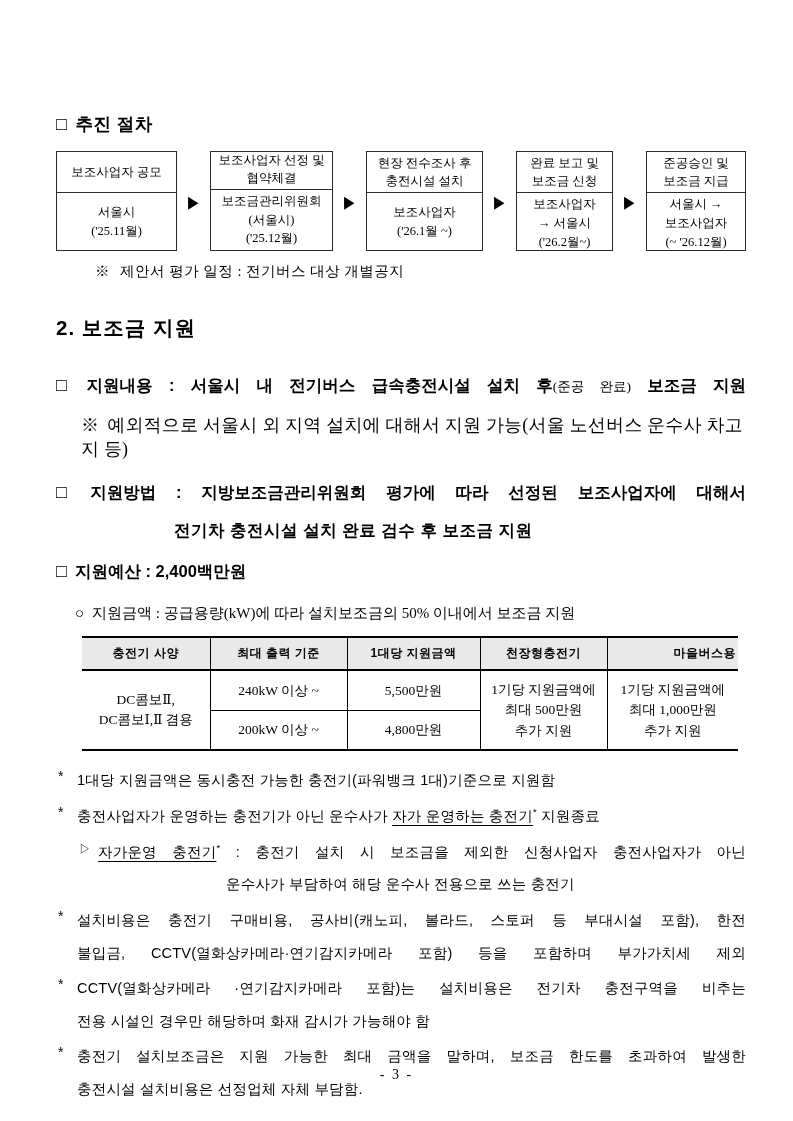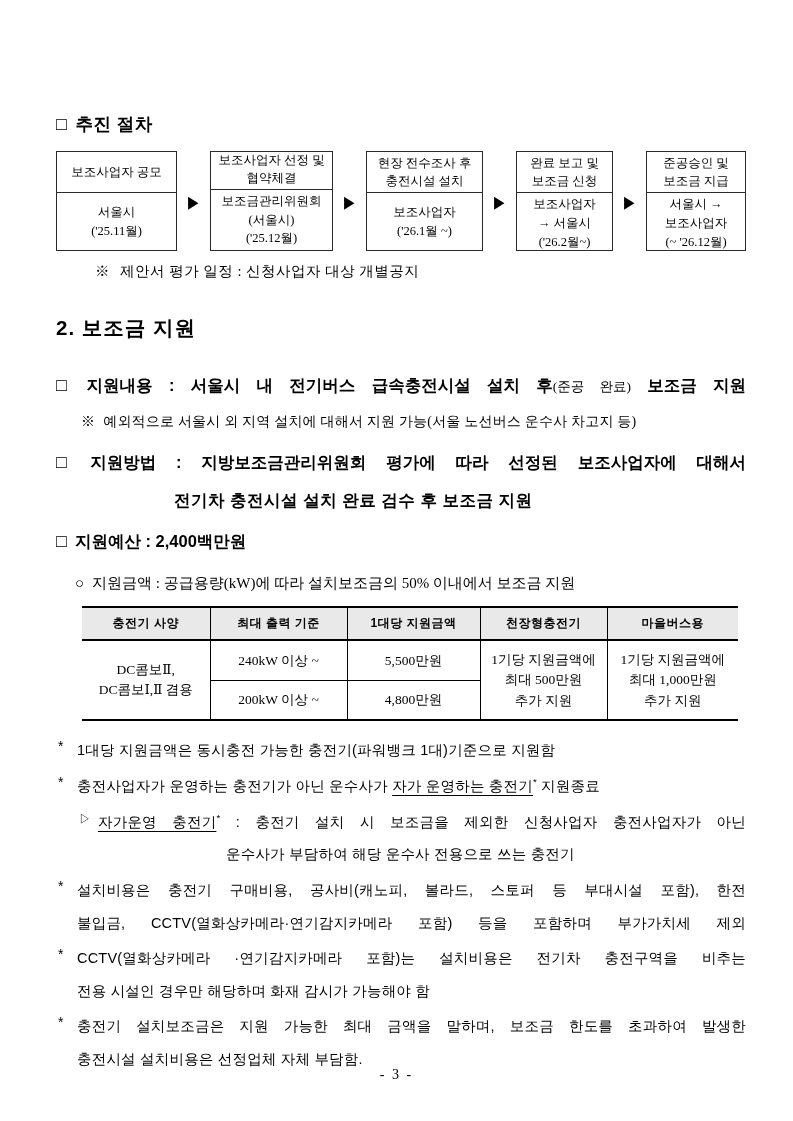--- a/index.html
+++ b/index.html
@@ -34,21 +34,21 @@
   .flow-detail { flex:1; display:flex; align-items:center; justify-content:center; line-height:1.5; padding:2px 1px; }
   .flow-arrow { font-size:16px; color:#000; padding:0 3px; margin-top:6px; }
   .ref-note { font-family:"Liberation Serif","DejaVu Serif",serif; font-size:14.5px; margin-left:39px; margin-bottom:33px; letter-spacing:0.5px; }
   .ref-note .mk { margin-right:10px; }
 
   
   .h-main { font-size:20.5px; font-weight:bold; letter-spacing:1px; margin-bottom:29px; }
   .jfull { text-align:justify; text-align-last:justify; }
   .item-line { font-size:16.5px; font-weight:bold; margin-bottom:13px; line-height:1.6; }
   .paren-small { font-family:"Liberation Serif","DejaVu Serif",serif; font-weight:normal; font-size:13.5px; }
-  .sub-note { font-family:"Liberation Serif","DejaVu Serif",serif; font-size:14px; margin-left:25px; margin-bottom:17px; letter-spacing:0.2px; }
+  .sub-note { font-family:"Liberation Serif","DejaVu Serif",serif; font-size:18px; margin-left:25px; margin-bottom:17px; letter-spacing:0.2px; }
   .sub-note .mk { margin-right:8px; }
   .method-l2 { font-size:16.5px; font-weight:bold; margin-left:118px; margin-bottom:15px; letter-spacing:0.5px; }
   .budget-line { margin-bottom:19px; }
   .amount-line { font-family:"Liberation Serif","DejaVu Serif",serif; font-size:15px; margin-left:19px; margin-bottom:13px; }
   .amount-line .circ { font-size:15px; margin-right:8px; }
 
   
   table.subsidy {
     border-collapse:collapse; table-layout:fixed;
     width:656px; margin-left:26px; margin-bottom:13px;
@@ -115,21 +115,21 @@
     <div class="flow-arrow">▶</div>
     <div class="flow-box fb5">
       <div class="flow-title pre">준공승인 및
 보조금 지급</div>
       <div class="flow-detail pre">서울시 →
 보조사업자
 (~ '26.12월)</div>
     </div>
   </div>
 
-  <div class="ref-note"><span class="mk">※</span><span>제안서 평가 일정 : 신청사업자 대상 개별공지</span></div>
+  <div class="ref-note"><span class="mk">※</span><span>제안서 평가 일정 : 전기버스 대상 개별공지</span></div>
 
   <div class="h-main">2. 보조금 지원</div>
 
   <div class="item-line jfull"><span class="sq">□</span><span>지원내용 : 서울시 내 전기버스 급속충전시설 설치 후</span><span class="paren-small">(준공 완료)</span><span> 보조금 지원</span></div>
 
   <div class="sub-note"><span class="mk">※</span><span>예외적으로 서울시 외 지역 설치에 대해서 지원 가능(서울 노선버스 운수사 차고지 등)</span></div>
 
   <div class="item-line jfull"><span class="sq">□</span><span>지원방법 : 지방보조금관리위원회 평가에 따라 선정된 보조사업자에 대해서</span></div>
   <div class="method-l2">전기차 충전시설 설치 완료 검수 후 보조금 지원</div>
 
@@ -137,21 +137,21 @@
 
   <div class="amount-line"><span class="circ">○</span><span>지원금액 : 공급용량(kW)에 따라 설치보조금의 50% 이내에서 보조금 지원</span></div>
 
   <table class="subsidy">
     <thead>
       <tr>
         <th class="cw1" style="background: rgb(233, 233, 233);">충전기 사양</th>
         <th class="cw2" style="background: rgb(233, 233, 233);">최대 출력 기준</th>
         <th class="cw3" style="background: rgb(233, 233, 233);">1대당 지원금액</th>
         <th class="cw4" style="background: rgb(233, 233, 233);">천장형충전기</th>
-        <th class="cw5" style="background: rgb(233, 233, 233);">마을버스용</th>
+        <th class="cw5" style="background: rgb(233, 233, 233); text-align: right;">마을버스용</th>
       </tr>
     </thead>
     <tbody>
       <tr>
         <td rowspan="2" class="pre">DC콤보Ⅱ,
 DC콤보Ⅰ,Ⅱ 겸용</td>
         <td>240kW 이상 ~</td>
         <td>5,500만원</td>
         <td rowspan="2" class="pre">1기당 지원금액에
 최대 500만원

